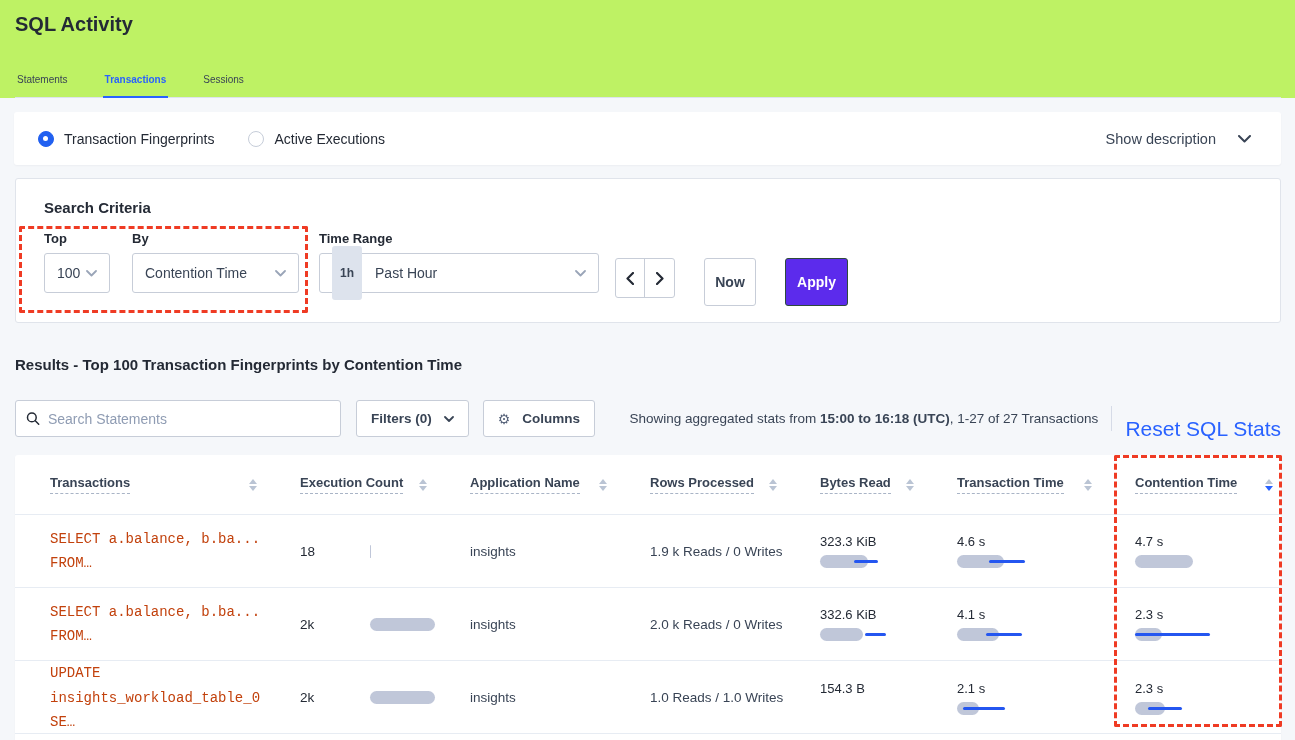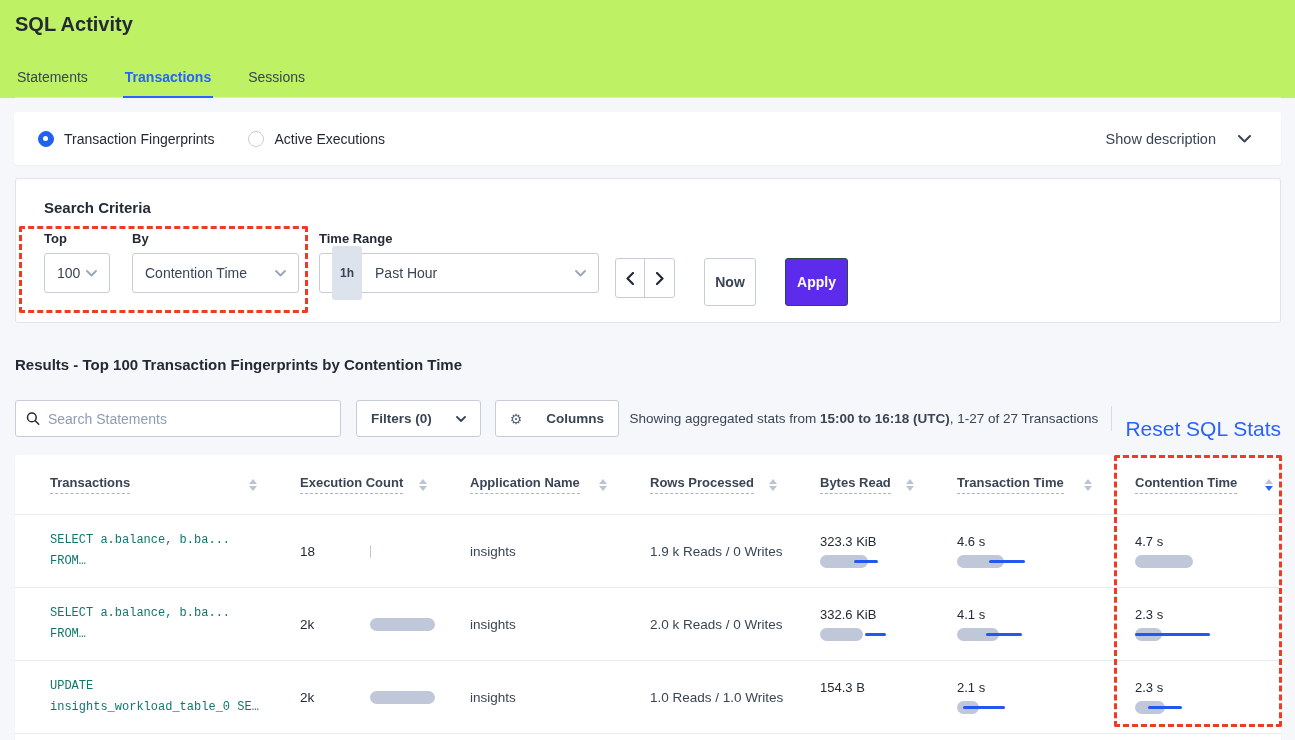--- a/index.html
+++ b/index.html
@@ -7,21 +7,21 @@
   body {
     position:relative;
     font-family:"Liberation Sans", sans-serif;
     background:#f5f7fa;
     color:#394455;
   }
   
   .top-header { position:absolute; left:0; top:0; width:1295px; height:98px; background:#bef264; }
   .page-title { position:absolute; left:15px; top:13px; font-size:20px; font-weight:700; color:#242a35; }
   .tabbar { position:absolute; left:15px; right:14px; bottom:0; display:flex; gap:33px; border-bottom:1px solid #dde3ec; }
-  .tab { font-size:14px; color:#394455; padding:0 2px 11px 2px; cursor:pointer; }
+  .tab { font-size:10px; color:#394455; padding:0 2px 11px 2px; cursor:pointer; }
   .tab.active { color:#2962ff; font-weight:700; border-bottom:2px solid #2962ff; margin-bottom:-1px; }
   
   .mode-card { position:absolute; left:14px; top:112px; width:1267px; height:53px; background:#fff; border-radius:3px;
                display:flex; align-items:center; padding:0 30px 0 24px; box-shadow:0 1px 2px rgba(20,30,60,.04); }
   .radio-opt { display:flex; align-items:center; margin-right:34px; cursor:pointer; }
   .radio-circle { width:16px; height:16px; border-radius:50%; border:1.5px solid #c6cdd9; background:#fff; margin-right:10px; position:relative; }
   .radio-circle.on { border-color:#2160f0; background:#2160f0; }
   .radio-circle.on::after { content:""; position:absolute; left:4px; top:4px; width:5px; height:5px; border-radius:50%; background:#fff; }
   .radio-label { font-size:14px; color:#242a35; }
   .show-desc { margin-left:auto; display:flex; align-items:center; gap:22px; font-size:14.5px; color:#394455; cursor:pointer; }
@@ -44,42 +44,42 @@
   .btn-apply { background:#5c2bec; border:1.5px solid #2e4a3c; color:#fff; }
   
   .results-heading { position:absolute; left:15px; top:356px; font-size:15px; font-weight:700; color:#242a35; }
   .toolbar { position:absolute; left:15px; top:400px; width:1266px; height:37px; display:flex; align-items:center; }
   .search-box { width:326px; height:37px; background:#fff; border:1px solid #c7cdd8; border-radius:3px;
                 display:flex; align-items:center; padding:0 10px; }
   .search-box input { border:none; outline:none; font-size:14px; color:#394455; width:100%; margin-left:8px;
                       font-family:"Liberation Sans", sans-serif; background:transparent; }
   .search-box input::placeholder { color:#8f9cb3; }
   .tb-btn { height:37px; background:#fff; border:1px solid #c7cdd8; border-radius:3px; display:flex; align-items:center;
-            padding:0 14px; font-size:13.5px; font-weight:700; color:#394455; cursor:pointer; gap:24px; }
+            padding:0 14px; font-size:13.5px; font-weight:700; color:#394455; cursor:pointer; gap:12px; }
   .filters-btn { margin-left:15px; }
   .columns-btn { margin-left:14px; }
   .gear-glyph { font-size:14px; color:#57637a; font-weight:400; }
   .stats-text { margin-left:auto; font-size:13.5px; color:#394455; white-space:nowrap; }
   .stats-text b { font-weight:700; }
   .v-divider { width:1px; height:25px; background:#d6dbe7; margin:0 13px; }
   .reset-link { font-size:21px; color:#2962ff; cursor:pointer; white-space:nowrap;margin-top:21px; }
   
   .table-card { position:absolute; left:15px; top:455px; width:1266px; height:285px; background:#fff;
                 border-radius:3px 3px 0 0; box-shadow:0 1px 2px rgba(20,30,60,.04); }
   .thead, .trow { display:grid; grid-template-columns:250px 170px 180px 170px 137px 178px 1fr; }
   .thead { height:60px; border-bottom:1px solid #e7ecf3; }
   .th { display:flex; align-items:center; justify-content:space-between; padding:0 8px 0 35px; cursor:pointer; }
   .th-label { font-size:13px; font-weight:700; color:#394455; border-bottom:1px dashed #a9b4c6; padding-bottom:3px; }
   .sort { display:flex; flex-direction:column; gap:2px; align-items:center; }
   .tri-up { width:0; height:0; border-left:4px solid transparent; border-right:4px solid transparent; border-bottom:5px solid #bac4d4; }
   .tri-down { width:0; height:0; border-left:4px solid transparent; border-right:4px solid transparent; border-top:5px solid #bac4d4; }
   .tri-down.active { border-top-color:#2962ff; }
   .trow { height:73px; border-bottom:1px solid #e7ecf3; }
   .td { display:flex; flex-direction:column; justify-content:center; padding-left:35px; font-size:13.5px; color:#394455; }
-  .sql-cell { font-family:"Liberation Mono","DejaVu Sans Mono",monospace; font-size:12px; color:#0f766e; cursor:pointer; line-height:1.75; }
+  .sql-cell { font-family:"Liberation Mono","DejaVu Sans Mono",monospace; font-size:14px; color:#c2410c; cursor:pointer; line-height:1.75; }
   .execcell { flex-direction:row; align-items:center; }
   .exec-value { color:#242a35; width:73px; }
   .bar-track { position:relative; width:72px; height:13px; overflow:visible; }
   .bar-track.exec { width:68px; }
   .bar-fill { position:absolute; left:0; top:0; height:13px; background:#c0c7d9; border-radius:7px; }
   .bar-line { position:absolute; top:5px; height:3px; background:#2456f0; border-radius:2px; }
   .bar-value { font-size:13px; color:#242a35; margin-bottom:6px; }
   
   .annot { position:absolute; border:3px dashed #ef3b24; border-radius:2px; pointer-events:none; z-index:10; }
   .annot-1 { left:19px; top:226px; width:289px; height:87px; }

